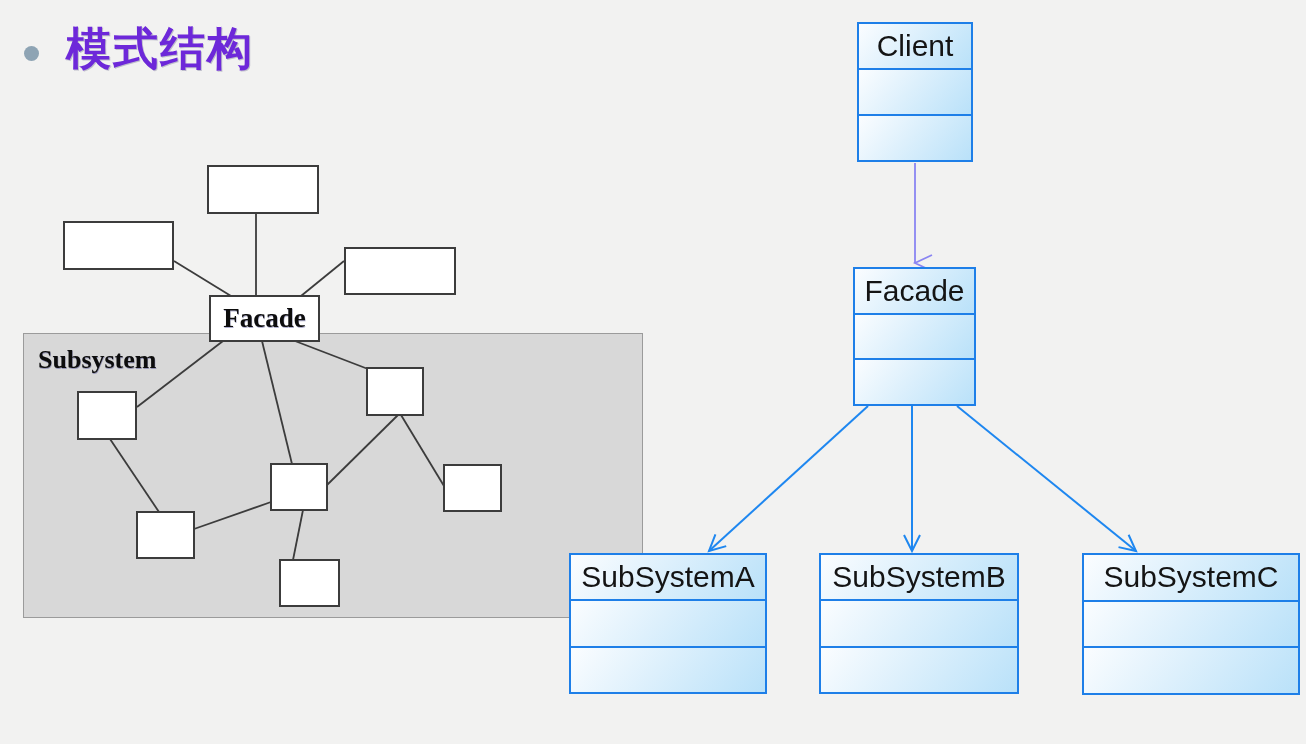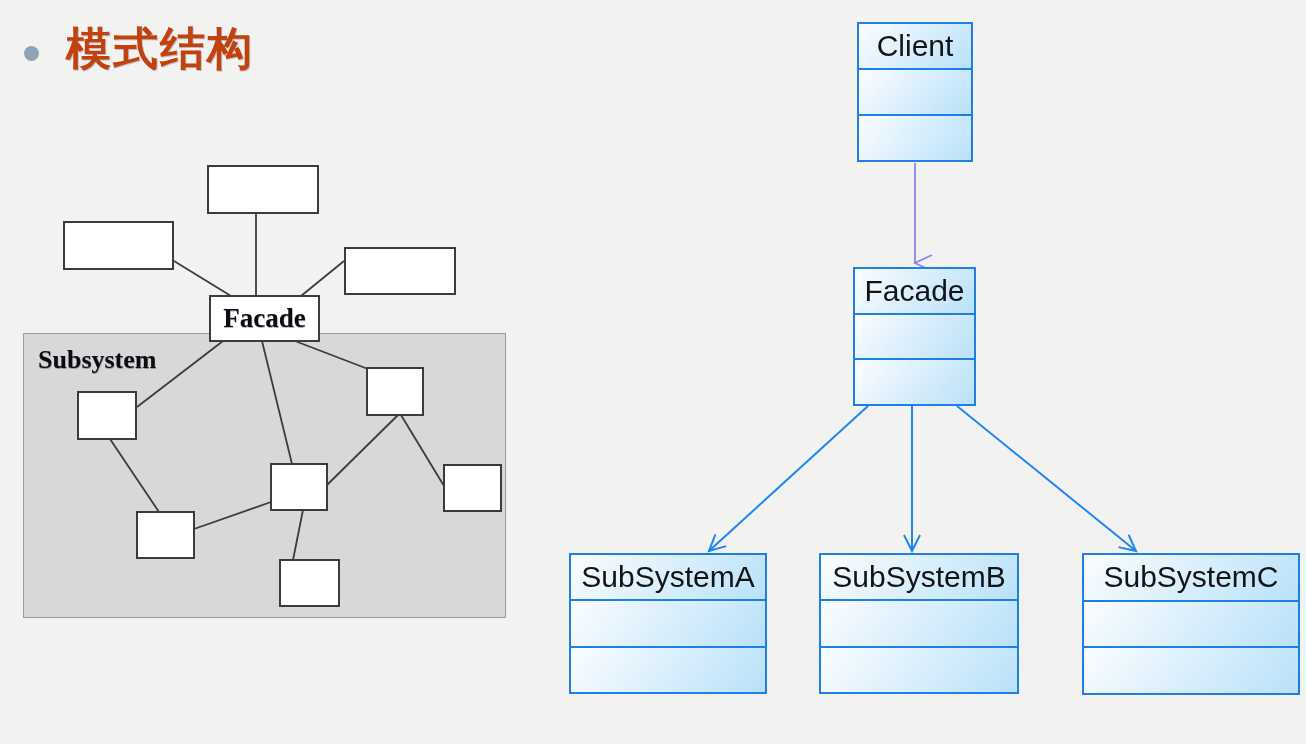--- a/index.html
+++ b/index.html
@@ -11,21 +11,21 @@
   }
   .canvas{position:absolute;inset:0;width:1306px;height:744px;}
 
   
   .title-row{position:absolute;left:24px;top:24px;display:flex;align-items:flex-start;}
   .bullet{width:15px;height:15px;border-radius:50%;background:#8ea4b4;margin-top:22px;}
   .slide-title{
     margin:0 0 0 27px;
     font-family:"Liberation Serif", serif;
     font-weight:bold;font-size:45px;line-height:1.15;
-    color:#c2410c;letter-spacing:2px;
+    color:#6d28d9;letter-spacing:2px;
     text-shadow:1px 1px 0 rgba(40,40,90,.25);
   }
 
   
   svg.layer{position:absolute;left:0;top:0;z-index:2;}
   .region{position:absolute;z-index:1;background:#d8d8d8;border:1px solid #9b9b9b;box-sizing:border-box;}
   .subsystem-label{
     position:absolute;left:14px;top:11px;
     font-family:"Liberation Serif", serif;font-weight:bold;font-size:26px;color:#0d0d0d;
     text-shadow:0.5px 0.5px 0 rgba(30,30,120,.35);
@@ -94,21 +94,21 @@
     </g>
 
     <g fill="none">
       <line x1="915" y1="163" x2="915" y2="263" stroke-width="1.8" marker-end="url(#arrPurple)" stroke="#8a85f2"></line>
       <line x1="868" y1="406" x2="709" y2="551" stroke-width="2" marker-end="url(#arrBlue)" stroke="#1e87f0"></line>
       <line x1="912" y1="406" x2="912" y2="551" stroke-width="2" marker-end="url(#arrBlue)" stroke="#1e87f0"></line>
       <line x1="957" y1="406" x2="1136" y2="551" stroke-width="2" marker-end="url(#arrBlue)" stroke="#1e87f0"></line>
     </g>
   </svg>
 
-  <div class="region" style="left:23px;top:333px;width:483px;height:285px;">
+  <div class="region" style="left:23px;top:333px;width:620px;height:285px;">
     <div class="subsystem-label">Subsystem</div>
   </div>
 
   <div class="pbox" style="left:207px;top:165px;width:112px;height:49px;"></div>
   <div class="pbox" style="left:63px;top:221px;width:111px;height:49px;"></div>
   <div class="pbox" style="left:344px;top:247px;width:112px;height:48px;"></div>
 
   <div class="pbox" style="left:209px;top:295px;width:111px;height:47px;">
     <div class="lbl">Facade</div>
   </div>

